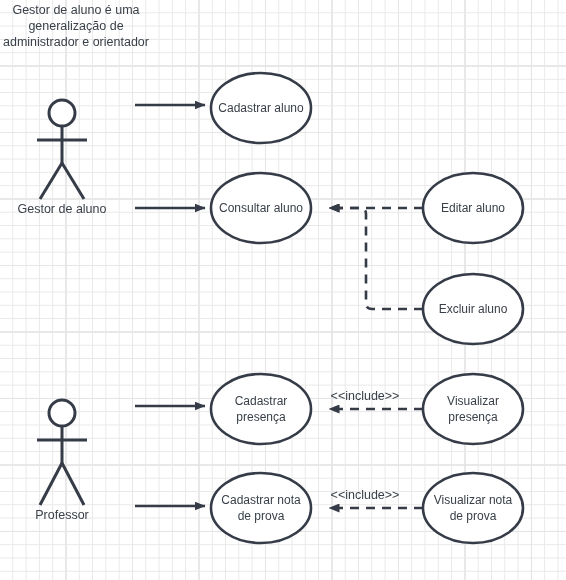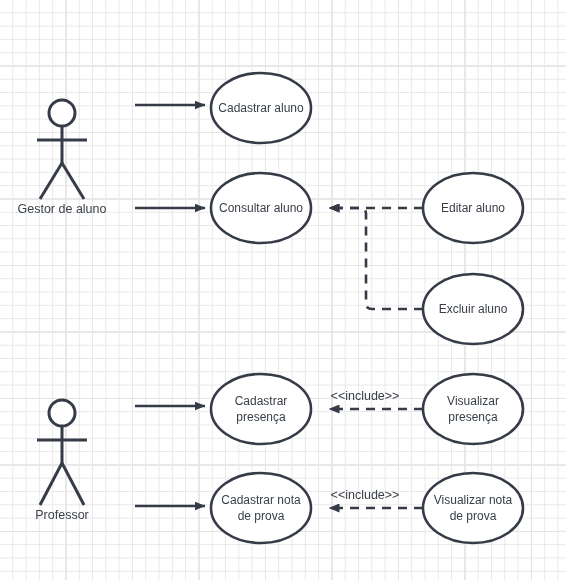--- a/index.html
+++ b/index.html
@@ -43,20 +43,21 @@
     line-height: 16px;
     color: #3a4049;
     white-space: pre-line;
   }
 </style>
 </head>
 <body>
 
 <div id="canvas">
 
+  <div class="note-text">Gestor de aluno é uma generalização de administrador e orientador</div>
 
   <svg id="diagram-svg" width="566" height="580" viewBox="0 0 566 580">
     <defs>
       <marker id="arrow-solid" markerWidth="11" markerHeight="9" refX="10.5" refY="4.5" orient="auto" markerUnits="userSpaceOnUse">
         <path d="M0,0 L11,4.5 L0,9 z" fill="#353b47"></path>
       </marker>
       <marker id="arrow-dashed" markerWidth="11" markerHeight="9" refX="10.5" refY="4.5" orient="auto" markerUnits="userSpaceOnUse">
         <path d="M0,0 L11,4.5 L0,9 z" fill="#353b47"></path>
       </marker>
     </defs>

